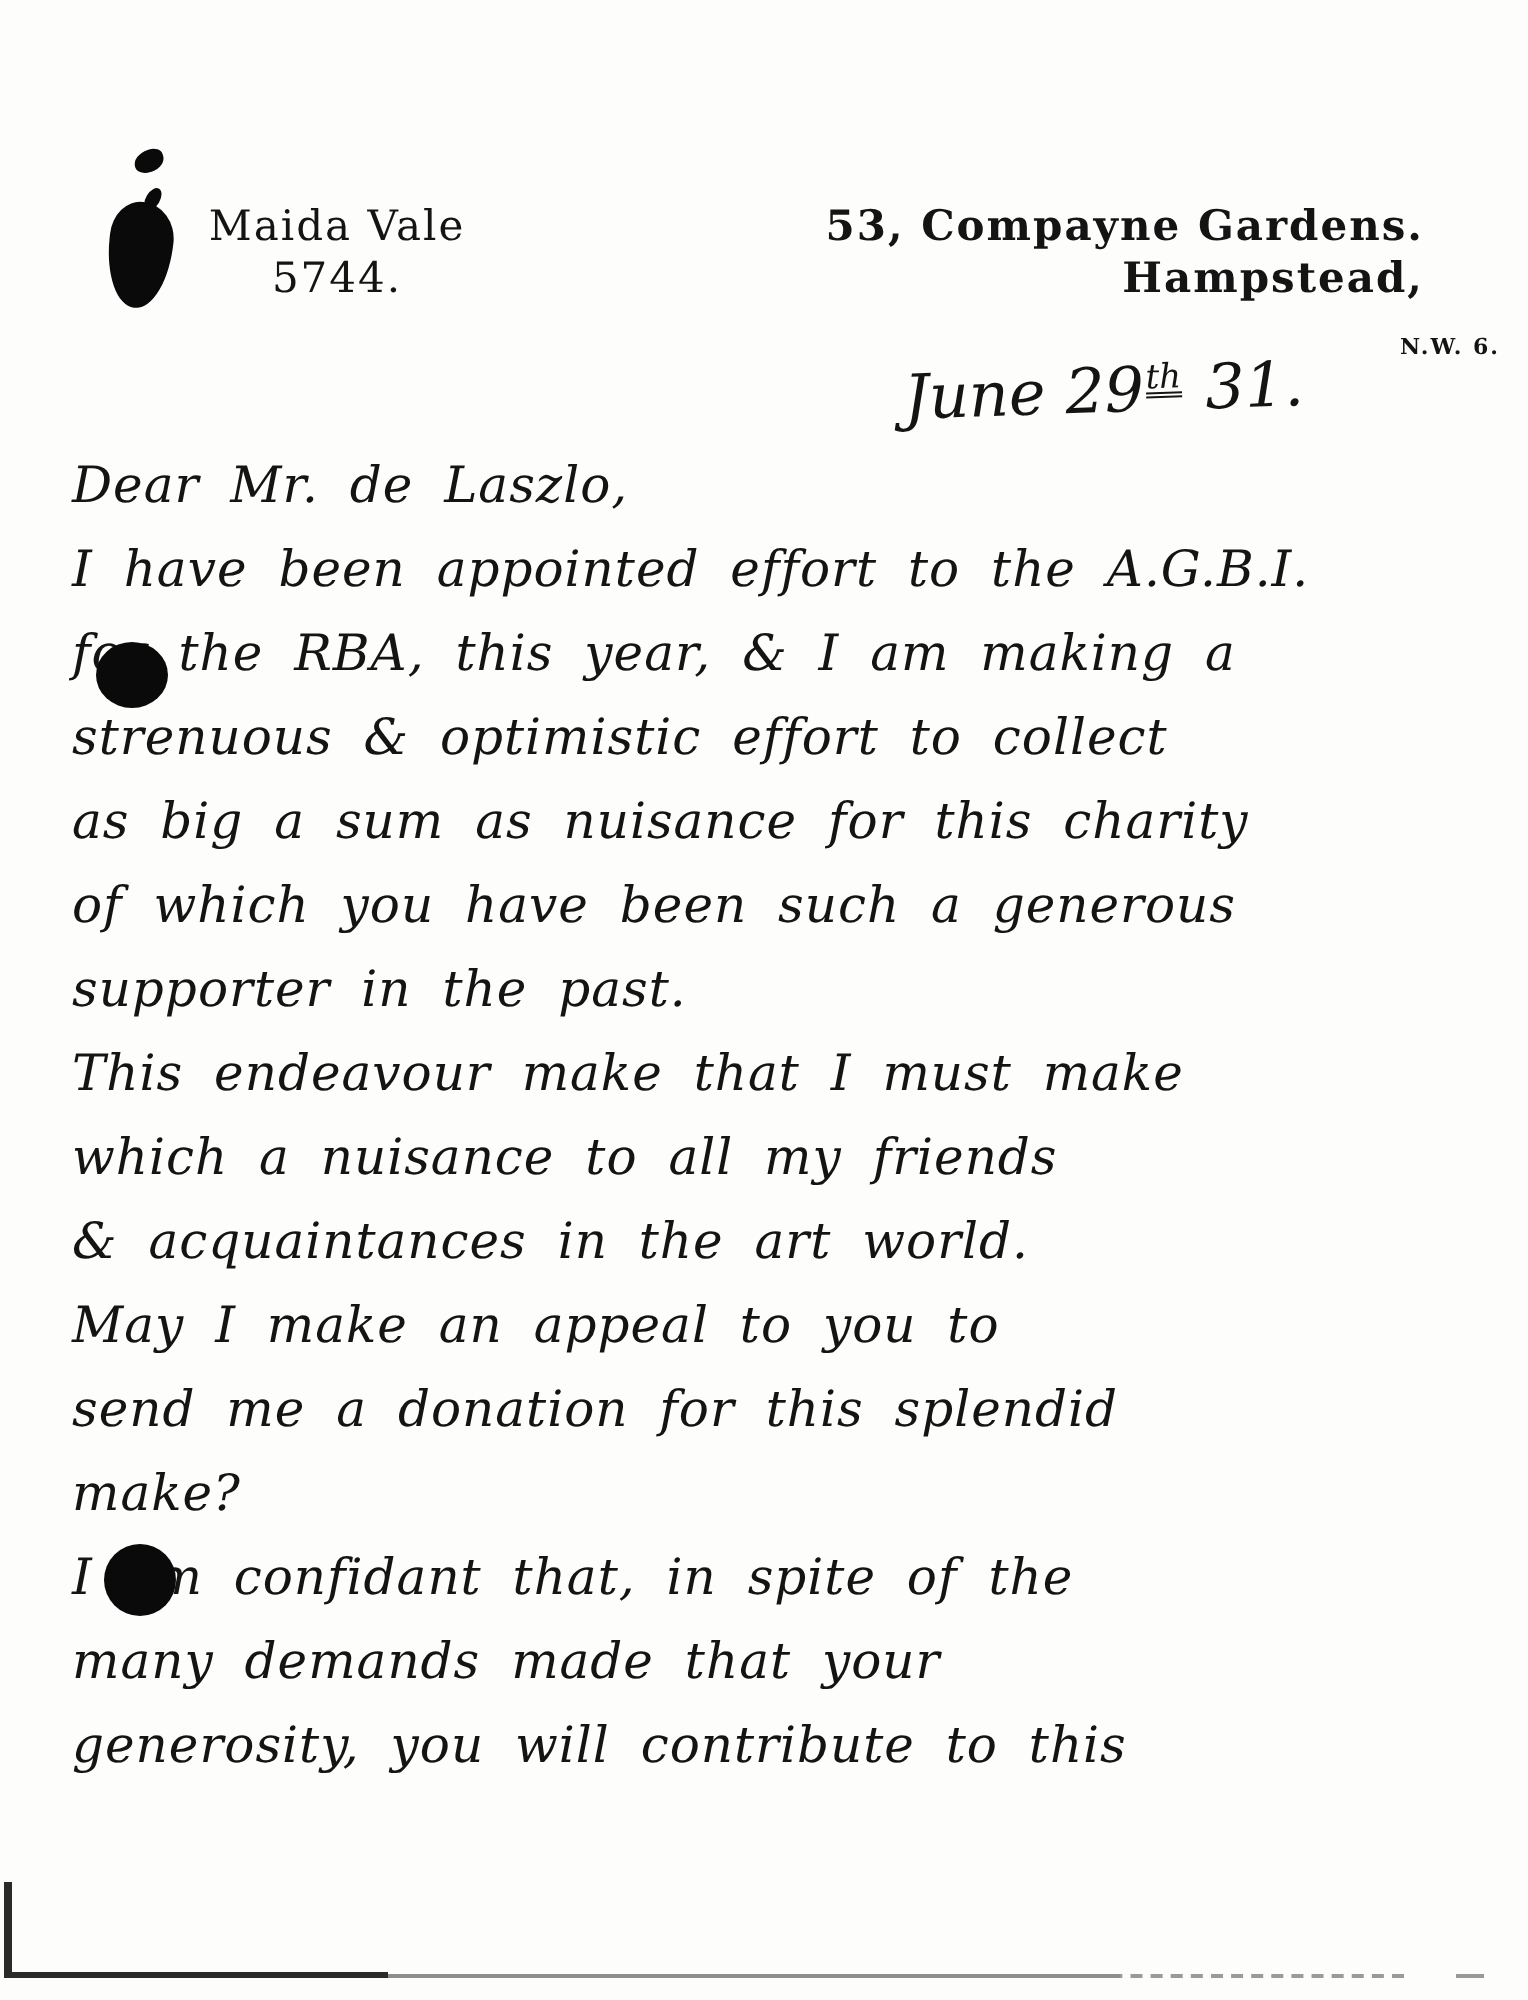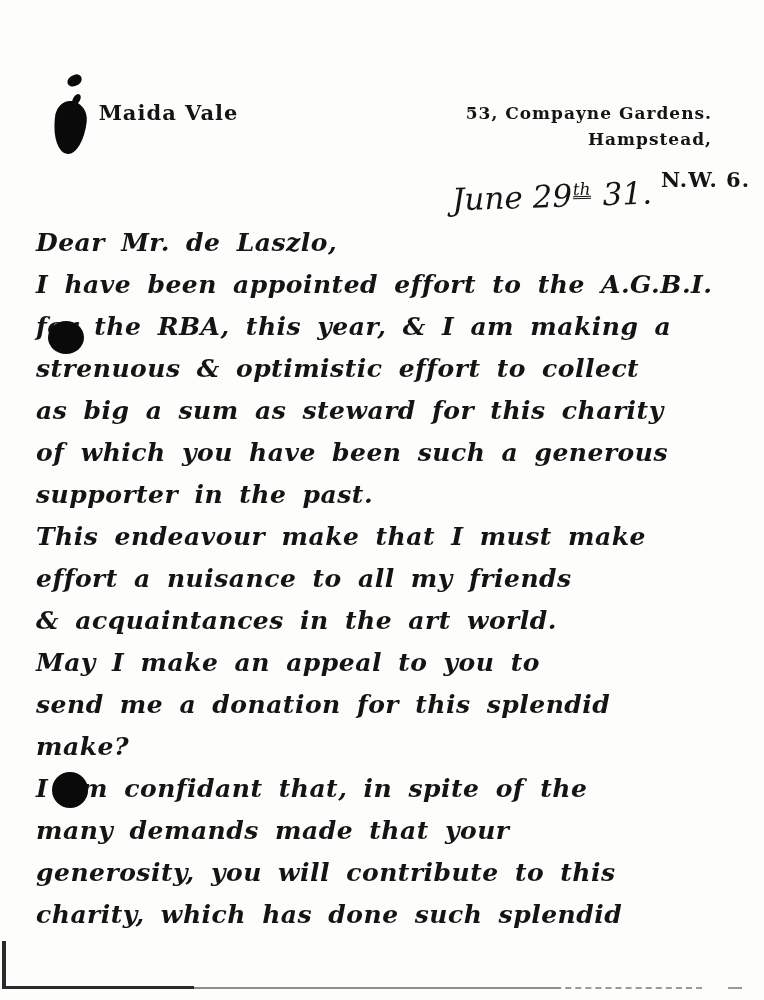--- a/index.html
+++ b/index.html
@@ -18,42 +18,42 @@
     font-family: "DejaVu Serif", serif;
   }
 
   
   .letterhead-left {
     position: absolute;
     left: 86px;
     top: 100px;
     width: 165px;
     text-align: center;
+    font-weight: 400;
+    font-size: 21px;
+    line-height: 26px;
+    letter-spacing: 1px;
+  }
+  .letterhead-right {
+    position: absolute;
+    right: 52px;
+    top: 100px;
+    text-align: right;
     font-weight: 700;
     font-size: 21px;
     line-height: 26px;
     letter-spacing: 1px;
   }
-  .letterhead-right {
-    position: absolute;
-    right: 52px;
-    top: 100px;
-    text-align: right;
-    font-weight: 700;
-    font-size: 17px;
-    line-height: 26px;
-    letter-spacing: 1px;
-  }
   .letterhead-right .addr2 { margin-top: 0; }
   .postal-district {
     position: absolute;
     right: 14px;
     top: 167px;
     font-weight: 700;
-    font-size: 21px;
+    font-size: 11px;
     letter-spacing: 1px;
     text-align: center;
   }
 
   
   .handwriting {
     font-family: "DejaVu Serif", serif;
     font-style: italic;
   }
   .date-line {
@@ -74,21 +74,20 @@
     margin-right: 2px;
   }
   .letter-body {
     position: absolute;
     left: 36px;
     top: 222px;
     width: 712px;
     font-size: 25px;
     letter-spacing: 0.5px;
     word-spacing: 7px;
-    font-weight: bold;
   }
   .letter-body .line {
     height: 42px;
     line-height: 42px;
     white-space: nowrap;
   }
 
   
   .blot { position: absolute; background: #0a0a0a; }
   .blot-top-small {
@@ -148,53 +147,53 @@
 </head>
 <body>
 
 <div class="page">
 
   <div class="blot blot-top-small"></div>
   <div class="blot blot-top-large"></div>
 
   <div class="letterhead-left">
     <div>Maida Vale</div>
+    <div>5744.</div>
   </div>
 
   <div class="letterhead-right">
     <div class="addr1">53, Compayne Gardens.</div>
     <div class="addr2">Hampstead,</div>
   </div>
 
   <div class="postal-district">N.W. 6.</div>
 
   <div class="date-line handwriting">
     <span>June</span>
     <span>29</span><span class="ordinal">th</span>
     <span>31.</span>
   </div>
 
   <div class="letter-body handwriting">
     <div class="line">Dear Mr. de Laszlo,</div>
     <div class="line">I have been appointed effort to the A.G.B.I.</div>
     <div class="line">for the RBA, this year, &amp; I am making a</div>
     <div class="line">strenuous &amp; optimistic effort to collect</div>
-    <div class="line">as big a sum as steward for this charity</div>
+    <div class="line">as big a sum as nuisance for this charity</div>
     <div class="line">of which you have been such a generous</div>
     <div class="line">supporter in the past.</div>
     <div class="line">This endeavour make that I must make</div>
-    <div class="line">effort a nuisance to all my friends</div>
+    <div class="line">which a nuisance to all my friends</div>
     <div class="line">&amp; acquaintances in the art world.</div>
     <div class="line">May I make an appeal to you to</div>
     <div class="line">send me a donation for this splendid</div>
     <div class="line">make?</div>
     <div class="line">I am confidant that, in spite of the</div>
     <div class="line">many demands made that your</div>
     <div class="line">generosity, you will contribute to this</div>
-    <div class="line">charity, which has done such splendid</div>
   </div>
 
   <div class="blot blot-mid"></div>
   <div class="blot blot-low"></div>
 
   <div class="edge-bottom-dashed"></div>
   <div class="edge-bottom-dark"></div>
   <div class="edge-bottom-mid"></div>
   <div class="edge-bottom-right-dash"></div>
   <div class="edge-left-corner"></div>

